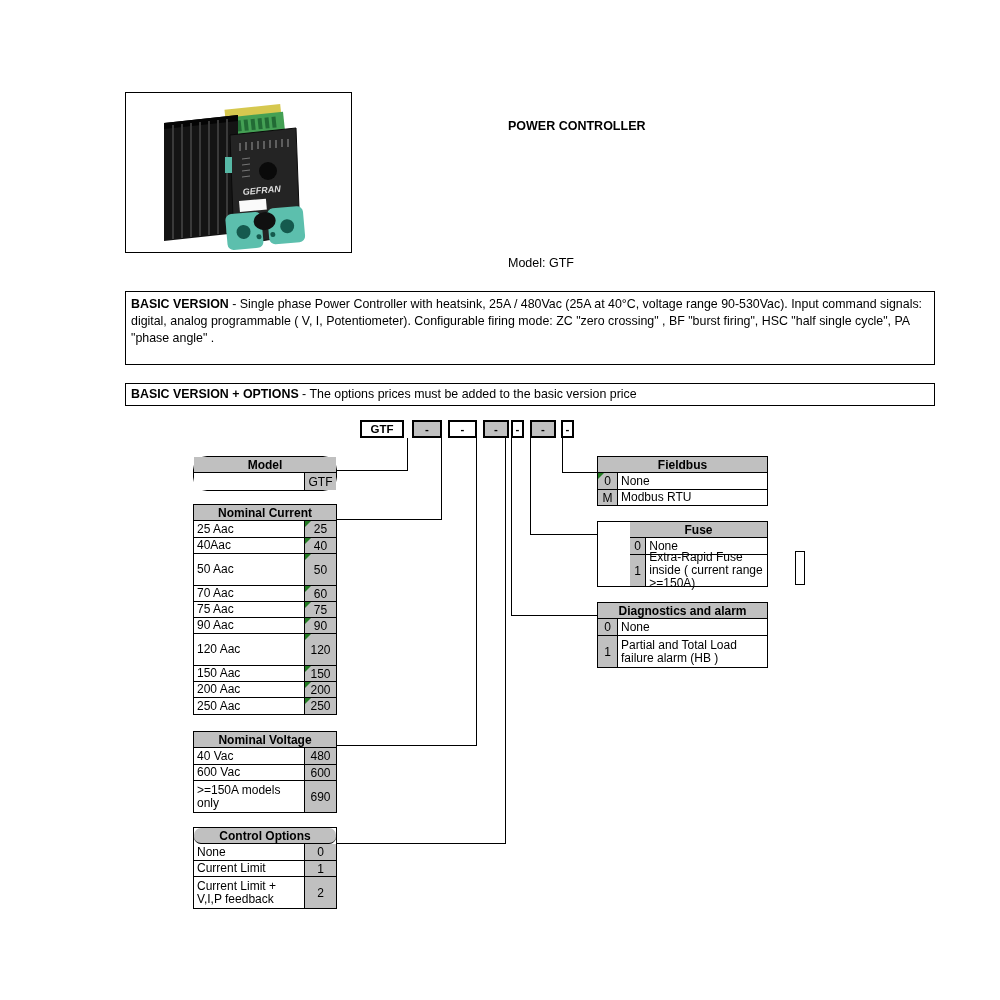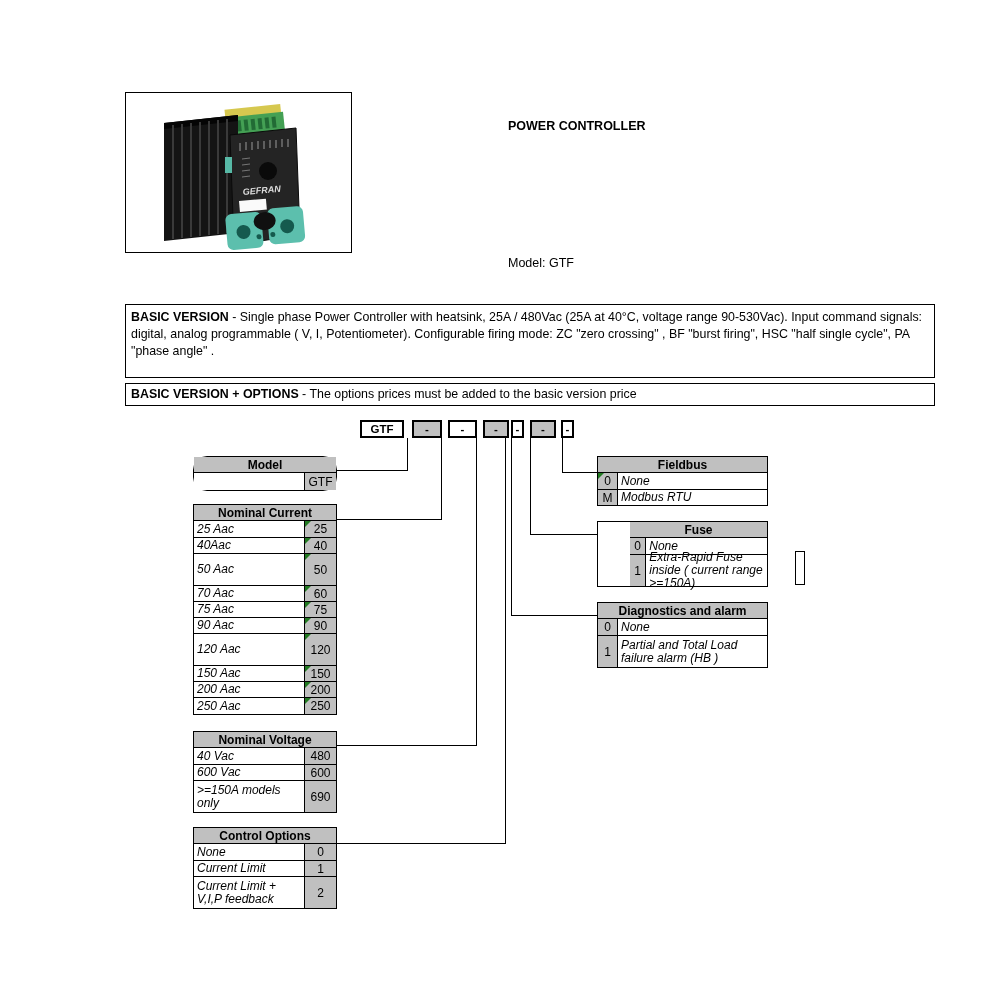--- a/index.html
+++ b/index.html
@@ -10,21 +10,21 @@
   .abs{position:absolute;margin-left:30px;}
 
   
   #photo-frame{left:95px;top:92px;width:227px;height:161px;border:1px solid #000;background:#fff;}
 
   
   #title{left:478px;top:119px;font-size:12.5px;font-weight:bold;}
   #model-line{left:478px;top:256px;font-size:12.5px;}
 
   
-  #desc-box{left:95px;top:304px;width:810px;height:74px;border:1px solid #000;
+  #desc-box{left:95px;top:291px;width:810px;height:74px;border:1px solid #000;
             padding:4px 6px 0 5px;font-size:12.4px;line-height:17px;}
   #banner-box{left:95px;top:383px;width:810px;height:23px;border:1px solid #000;
               padding:3px 0 0 5px;font-size:12.4px;}
 
   
   .codebox{position:absolute;top:420px;height:18px;border:2px solid #000;
            display:flex;align-items:center;justify-content:center;
            font-size:11.5px;font-weight:bold;background:#fff;}
   .codebox.gray{background:#c0c0c0;}
   #cb0{left:360px;width:44px;}
@@ -56,21 +56,21 @@
 
   
   .dtable{position:absolute;border:1px solid #000;background:#fff;font-size:12px;}
   .dtable.lt{width:144px;}
   .dtable.rt{width:171px;}
   .thead{background:#c0c0c0;font-weight:bold;text-align:center;
          border-bottom:1px solid #000;display:flex;align-items:center;justify-content:center;}
   .trow{display:flex;}
   .trow + .trow{border-top:1px solid #000;}
   .tcell{display:flex;align-items:center;position:relative;}
-  .tcell.label{padding:0 2px 0 3px;line-height:13px;background:#fff;font-style:italic;}
+  .tcell.label{padding:0 2px 0 3px;line-height:13px;background:#fff;}
   .tcell.value{justify-content:center;background:#c0c0c0;}
   .tcell.first{border-right:1px solid #000;}
   .lt .tcell.label{width:111px;}
   .lt .tcell.value{width:31px;}
   .rt .tcell.value{width:20px;}
   .rt .tcell.label{width:149px;}
   #t-model{left:193px;top:456px;border-radius:14px;}
   #t-current{left:193px;top:504px;}
   #t-voltage{left:193px;top:731px;}
   #t-control{left:193px;top:827px;}
@@ -244,21 +244,21 @@
       <div class="trow" style="height: 16px;">
         <div class="tcell label first">600 Vac</div>
         <div class="tcell value">600</div>
       </div>
       <div class="trow" style="height: 32px;">
         <div class="tcell label first">&gt;=150A models only</div>
         <div class="tcell value">690</div>
       </div>
     </div>
   <div class="dtable lt" id="t-control">
-      <div class="thead" style="height: 16px;">Control Options</div>
+      <div class="thead" style="height: 16px; border-radius: 7px;">Control Options</div>
       <div class="trow" style="height: 16px;">
         <div class="tcell label first">None</div>
         <div class="tcell value">0</div>
       </div>
       <div class="trow" style="height: 16px;">
         <div class="tcell label first">Current Limit</div>
         <div class="tcell value">1</div>
       </div>
       <div class="trow" style="height: 32px;">
         <div class="tcell label first">Current Limit + V,I,P feedback</div>

